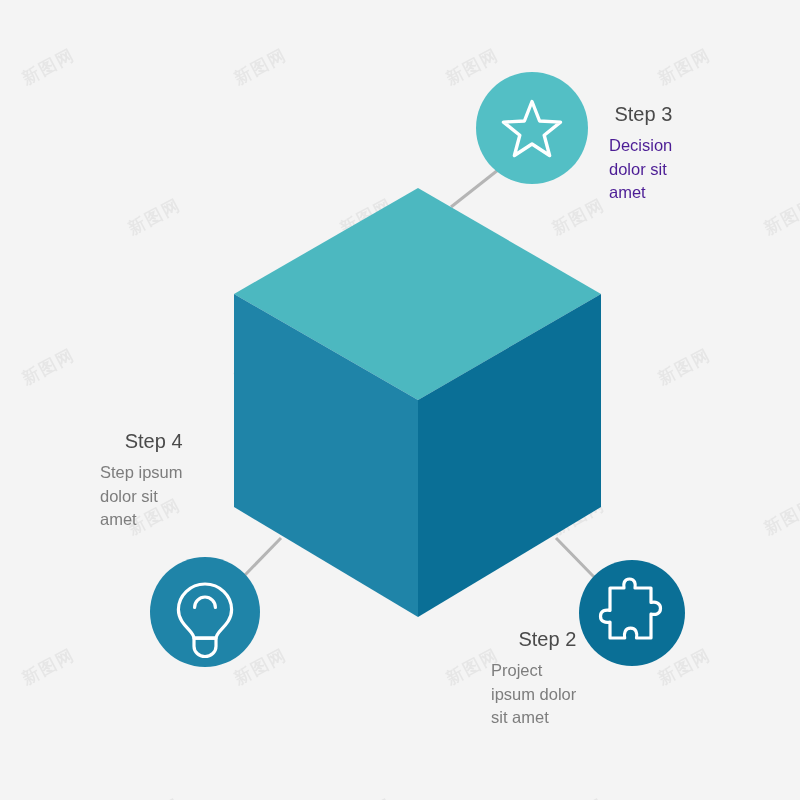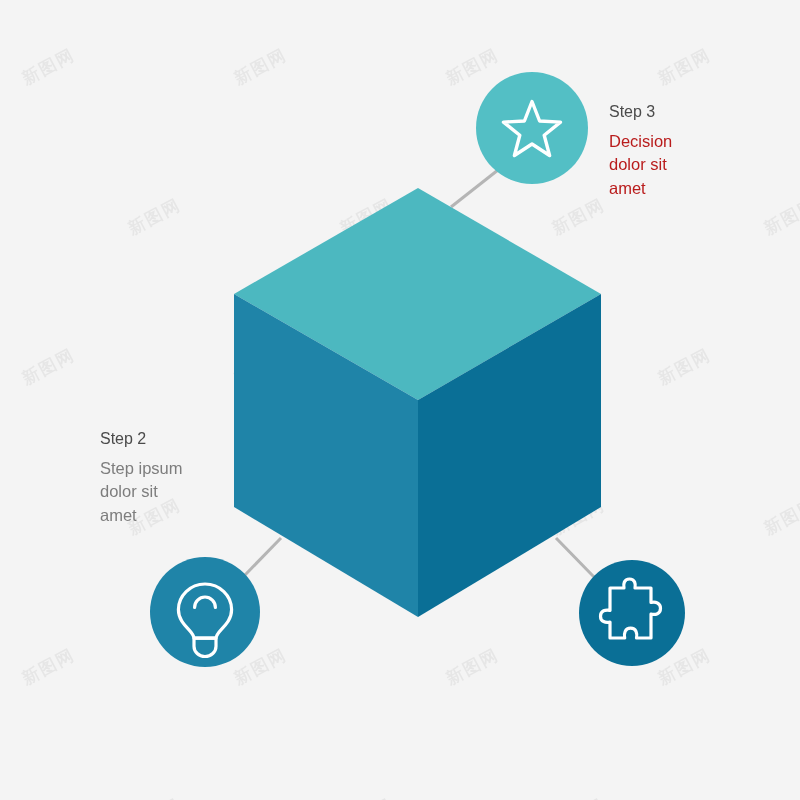--- a/index.html
+++ b/index.html
@@ -47,26 +47,27 @@
     inset: 0;
     z-index: 10;
   }
   
   .step-block {
     position: absolute;
     z-index: 20;
   }
   .step-title {
     font-family: "Liberation Sans", sans-serif;
-    font-size: 16px;
+    font-size: 20px;
     color: #4a4a4a;
     font-weight: 400;
     line-height: 1.1;
     white-space: nowrap;
-    margin: 0 16px 9px 0;
+    margin: 0 0 9px 0;
+    text-align: right;
   }
   .step-desc {
     font-family: "Liberation Sans", sans-serif;
     font-size: 16.5px;
     color: #7d7d7d;
     font-weight: 400;
     line-height: 1.43;
     margin: 0;
   }
   .step-desc span {
@@ -168,31 +169,39 @@
                C 624.9 628.2 623.8 633.4 624.7 638.0
                L 610.0 638.0
                L 610.0 622.0
                C 605.6 622.9 600.5 621.9 600.5 616.2
                C 600.5 610.5 605.6 609.5 610.0 610.4
                Z"></path>
     </g>
   </svg>
 
   <div class="step-block" id="step1-block">
-    <div class="step-title" style="color: rgb(74, 74, 74);">Step 2</div>
+    <div class="step-title" style="color: rgb(74, 74, 74);">Step 4</div>
     <div class="step-desc" style="color: rgb(125, 125, 125);">
       <span>Step ipsum</span>
       <span>dolor sit</span>
       <span>amet</span>
     </div>
   </div>
 
+  <div class="step-block" id="step2-block">
+    <div class="step-title" style="color: rgb(74, 74, 74);">Step 2</div>
+    <div class="step-desc" style="color: rgb(125, 125, 125);">
+      <span>Project</span>
+      <span>ipsum dolor</span>
+      <span>sit amet</span>
+    </div>
+  </div>
 
   <div class="step-block" id="step3-block">
     <div class="step-title" style="color: rgb(74, 74, 74);">Step 3</div>
-    <div class="step-desc" style="color: #b91c1c;">
+    <div class="step-desc" style="color: #4c1d95;">
       <span>Decision</span>
       <span>dolor sit</span>
       <span>amet</span>
     </div>
   </div>
 
 </div>
 
 </body></html>

